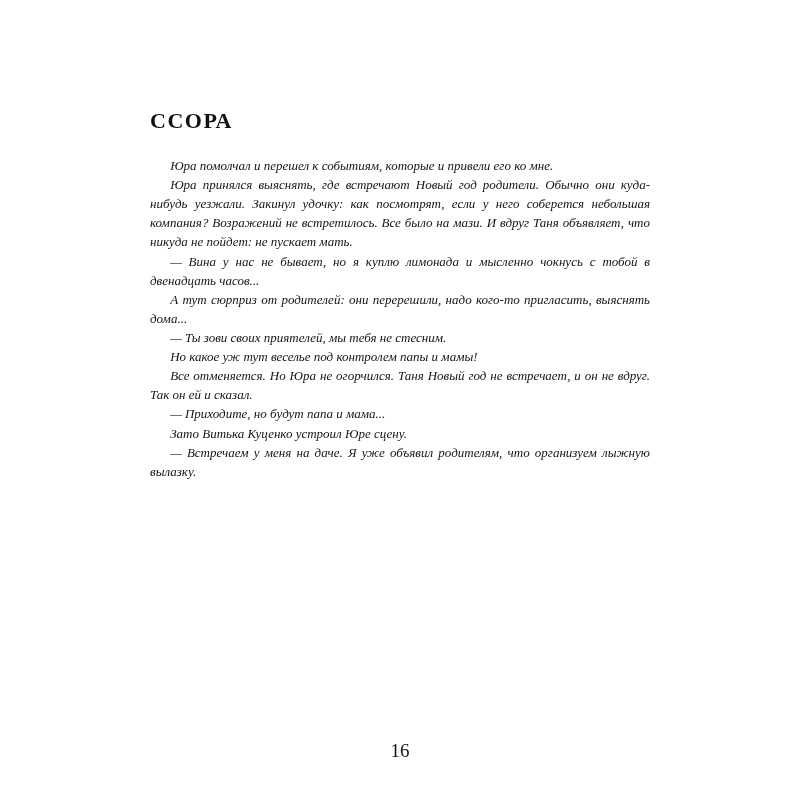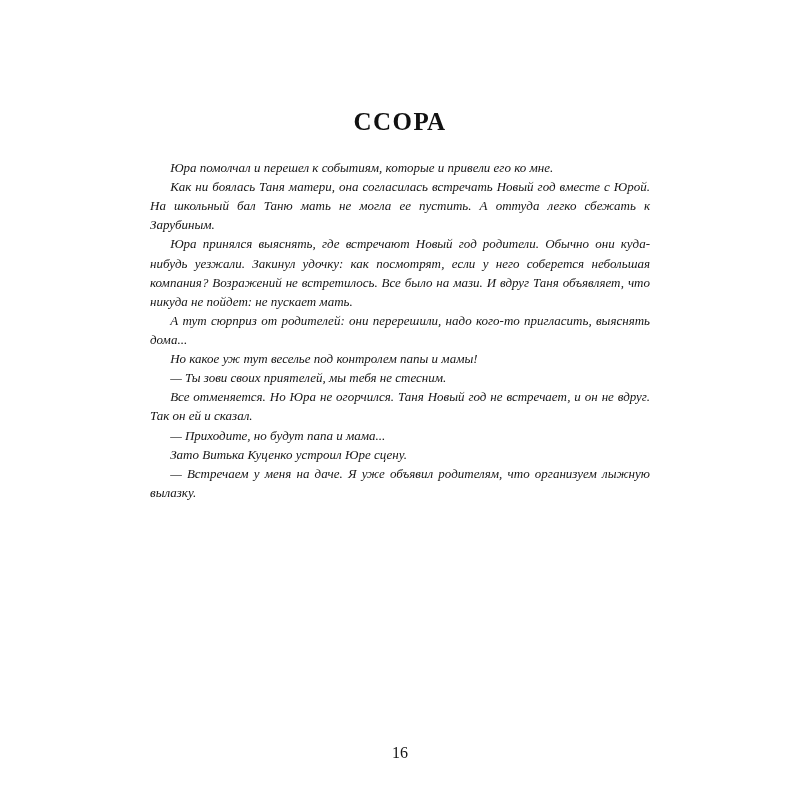--- a/index.html
+++ b/index.html
@@ -19,23 +19,23 @@
     background: #ffffff;
   }
   .page-inner {
     position: absolute;
     left: 150px;
     top: 60px;
     width: 500px;
     height: 700px;
   }
   .chapter-title {
-    text-align: center;
+    text-align: left;
     font-family: "Liberation Serif", serif;
-    font-size: 25px;
+    font-size: 22px;
     font-weight: bold;
     letter-spacing: 1.5px;
     color: #111111;
     margin: 48px 0 22px 0;
   }
   .body-text {
     font-family: "Liberation Serif", serif;
     font-size: 13px;
     line-height: 1.47;
     color: #141414;
@@ -48,37 +48,37 @@
     margin: 0;
     text-indent: 1.55em;
   }
   .page-number {
     position: absolute;
     left: 0;
     right: 0;
     bottom: 38px;
     text-align: center;
     font-family: "Liberation Serif", serif;
-    font-size: 16px;
+    font-size: 19px;
     color: #141414;
   }
 </style>
 </head>
 <body>
 
 <div class="page">
   <div class="page-inner">
     <h1 class="chapter-title">ССОРА</h1>
     <div class="body-text">
       <p>Юра помолчал и перешел к событиям, которые и привели его ко мне.</p>
-      <p>Как ни боялась Таня матери, она согласилась встречать Новый год вместе с Юрой. На школьный бал Таню мать не могла ее пустить. А оттуда легко сбежать к Зарубиным.</p>
       <p>Юра принялся выяснять, где встречают Новый год родители. Обычно они куда-нибудь уезжали. Закинул удочку: как посмотрят, если у него соберется небольшая компания? Возражений не встретилось. Все было на мази. И вдруг Таня объявляет, что никуда не пойдет: не пускает мать.</p>
+      <p>— Вина у нас не бывает, но я куплю лимонада и мысленно чокнусь с тобой в двенадцать часов...</p>
       <p>А тут сюрприз от родителей: они перерешили, надо кого-то пригласить, выяснять дома...</p>
+      <p>— Ты зови своих приятелей, мы тебя не стесним.</p>
       <p>Но какое уж тут веселье под контролем папы и мамы!</p>
-      <p>— Ты зови своих приятелей, мы тебя не стесним.</p>
       <p>Все отменяется. Но Юра не огорчился. Таня Новый год не встречает, и он не вдруг. Так он ей и сказал.</p>
       <p>— Приходите, но будут папа и мама...</p>
       <p>Зато Витька Куценко устроил Юре сцену.</p>
       <p>— Встречаем у меня на даче. Я уже объявил родителям, что организуем лыжную вылазку.</p>
     </div>
   </div>
   <div class="page-number">16</div>
 </div>
 
 </body></html>

